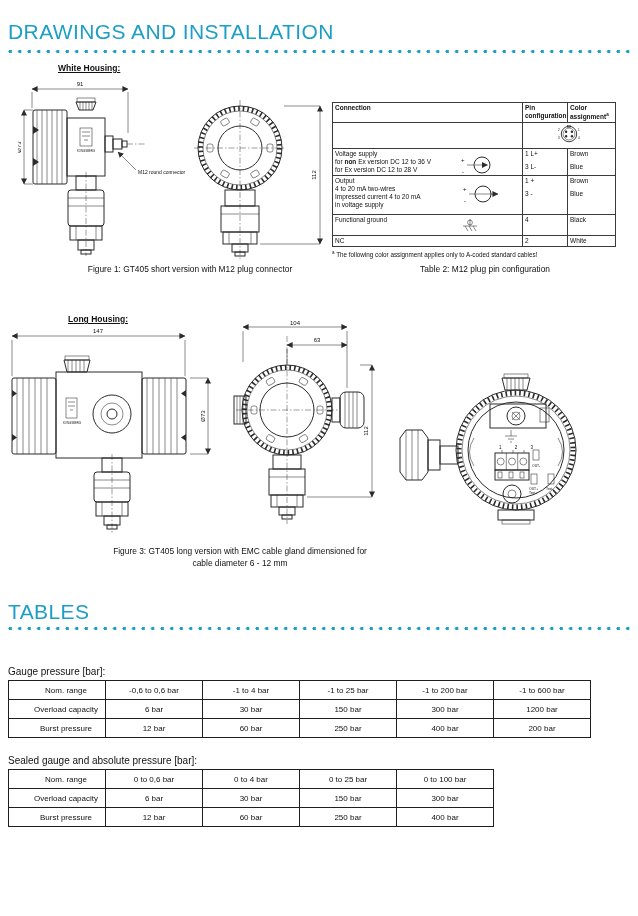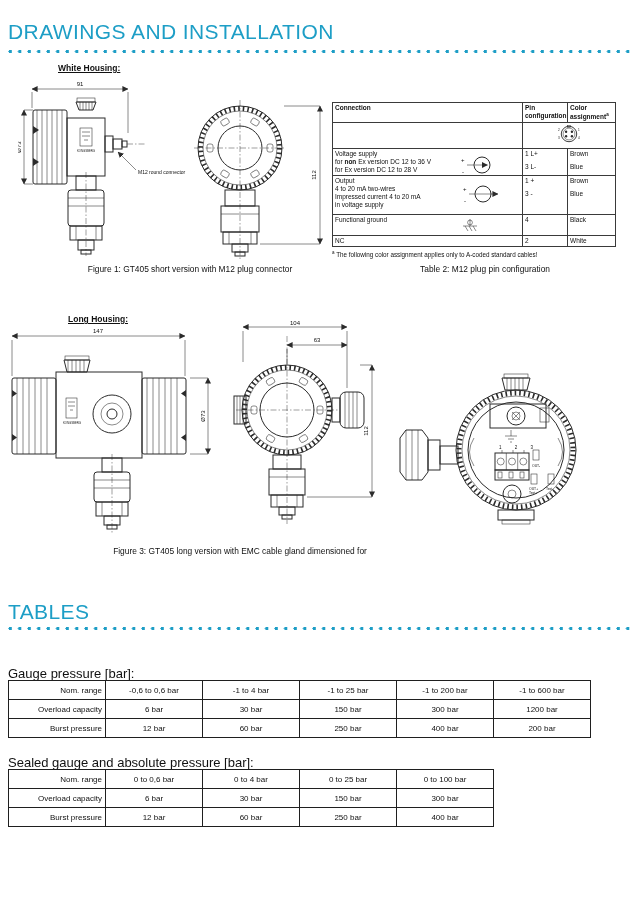--- a/index.html
+++ b/index.html
@@ -4,35 +4,35 @@
 <style>
   html,body{margin:0;padding:0;background:#fff;}
   #page{position:relative;width:638px;height:916px;background:#ffffff;overflow:hidden;
         font-family:"Liberation Sans",sans-serif;color:#1a1a1a;}
   .abs{position:absolute;}
   .section-title{font-size:21px;font-weight:400;letter-spacing:.4px;color:#1d9ec6;}
   .dotline{height:5px;background-image:radial-gradient(circle at 2.2px 2.5px,#1d9ec6 1.6px,transparent 2px);
            background-size:9.5px 5px;background-repeat:repeat-x;}
   .housing-label{font-size:8.5px;font-weight:700;text-decoration:underline;color:#111;}
   .caption{font-size:8.4px;color:#111;text-align:center;line-height:1.4;}
-  .tbl-label{font-size:13px;color:#111;}
+  .tbl-label{font-size:10px;color:#111;}
   .tbl-caption{font-size:8.6px;color:#111;}
   
   .figtable{border-collapse:collapse;table-layout:fixed;font-size:6.5px;line-height:1.25;color:#111;}
   .figtable td,.figtable th{border:1px solid #3a3a3a;padding:1px 2px;vertical-align:top;text-align:left;}
   .figtable th{font-weight:700;}
   .figtable .symcell{position:relative;}
   .stack2{margin-top:5px;}
   .footnote{font-size:6.3px;color:#111;}
   .footnote sup{font-size:4.5px;}
   sup.hdr{font-size:4.5px;}
   
   .datatable{border-collapse:collapse;table-layout:fixed;font-size:8px;color:#111;}
   .datatable td{border:1px solid #1f1f1f;height:18px;padding:0 3px;text-align:center;}
-  .datatable td.rowhead{text-align:right;padding-left:21px;margin-left:12px;}
+  .datatable td.rowhead{text-align:center;padding-left:21px;margin-left:12px;}
   
   svg .ln{fill:none;stroke:#2b2b2b;stroke-width:1;}
   svg .thin{fill:none;stroke:#2b2b2b;stroke-width:.55;}
   svg .fill{fill:#2b2b2b;stroke:none;}
   svg .dim{fill:none;stroke:#2b2b2b;stroke-width:.55;}
   svg .serr{fill:none;stroke:#2b2b2b;stroke-width:5;stroke-dasharray:1.6 3;}
   svg .cl{fill:none;stroke:#2b2b2b;stroke-width:.45;stroke-dasharray:6 2 1.5 2;}
   svg text{font-family:"Liberation Sans",sans-serif;fill:#111;}
   .t6{font-size:6px;} .t5{font-size:5px;} .t45{font-size:4.5px;} .t34{font-size:3.4px;} .t28{font-size:2.8px;}
 </style>
@@ -358,20 +358,21 @@
     <text class="t34" x="150" y="144">Test-</text>
 
     <circle class="ln" cx="116" cy="148" r="9"></circle>
     <circle class="thin" cx="116" cy="148" r="4"></circle>
 
     <path class="thin" d="M78,92 q-9,14 0,28 M162,92 q9,14 0,28"></path>
   </svg>
 
   <div class="abs caption" style="left:20px;top:546px;width:440px;">
     <span style="display:block">Figure 3: GT405 long version with EMC cable gland dimensioned for</span>
+    <span style="display:block">cable diameter 6 - 12 mm</span>
   </div>
 
   <div class="abs section-title" style="left:8px;top:600px;">TABLES</div>
   <div class="abs dotline" style="left:8px;top:626px;width:622px;"></div>
 
 
   <div class="abs tbl-label" style="left:8px;top:666px;">Gauge pressure [bar]:</div>
   <table class="datatable abs" style="left:8px;top:680px;width:582px;">
     <colgroup>
         <col style="width:97px">

